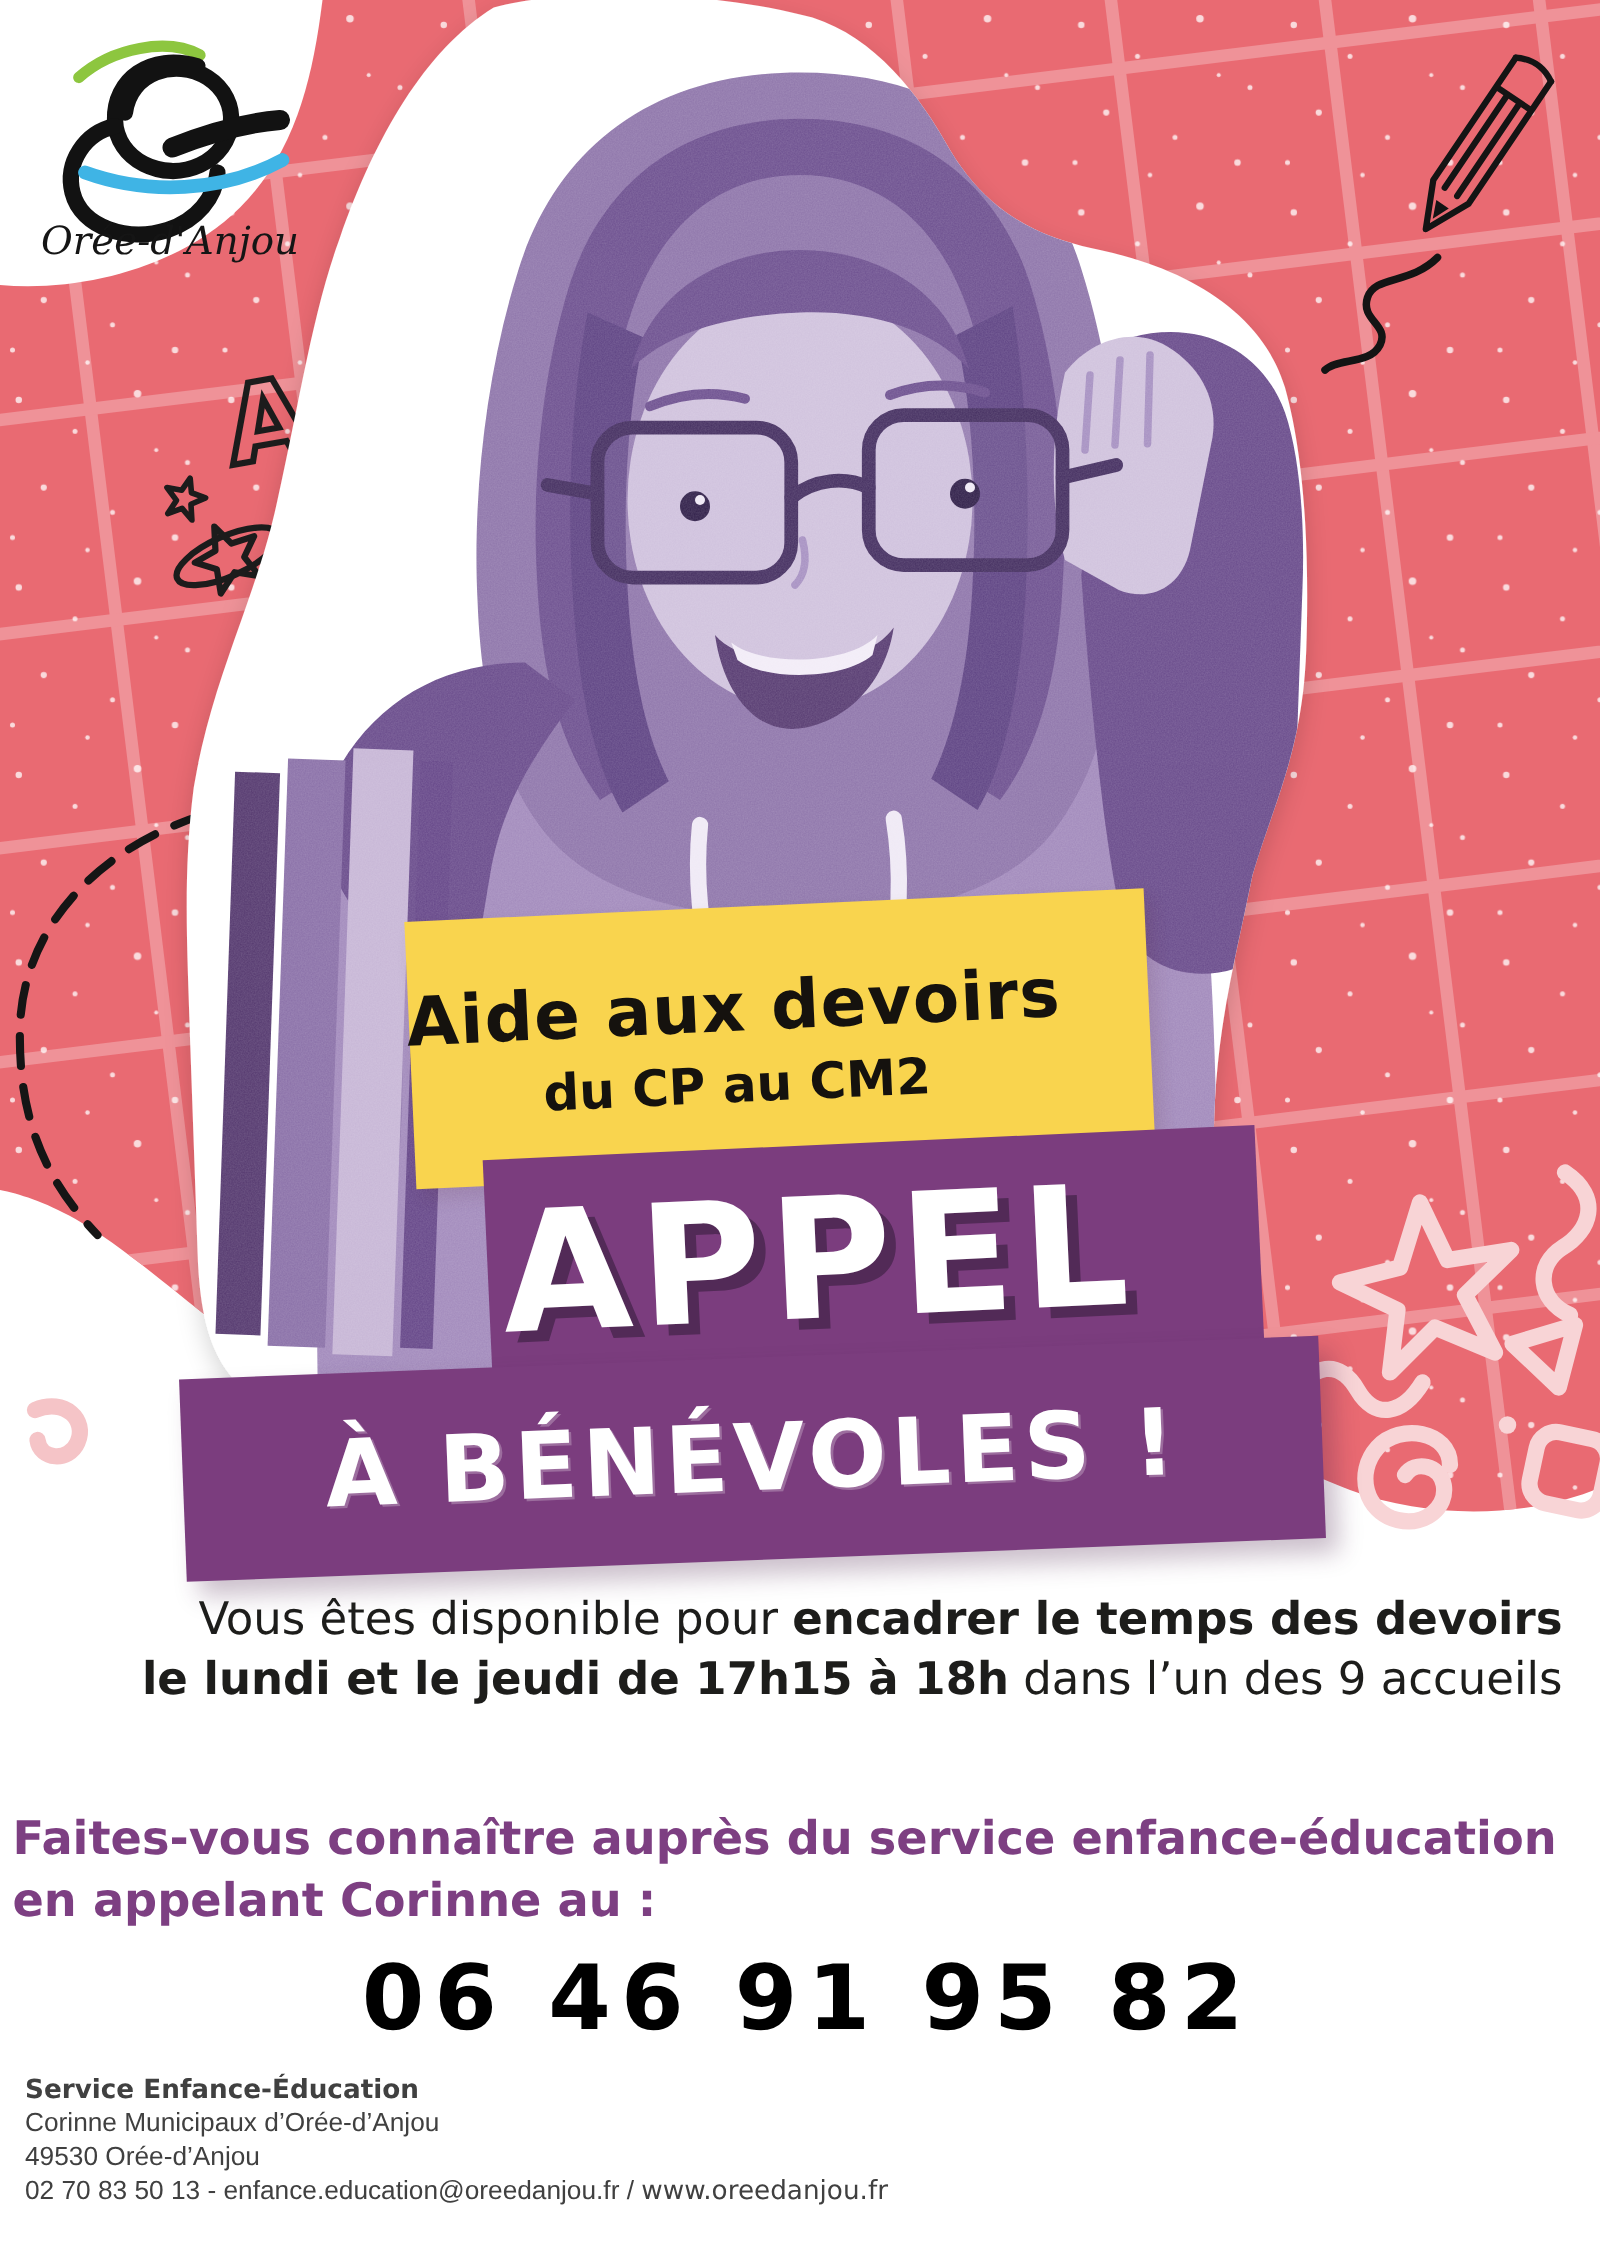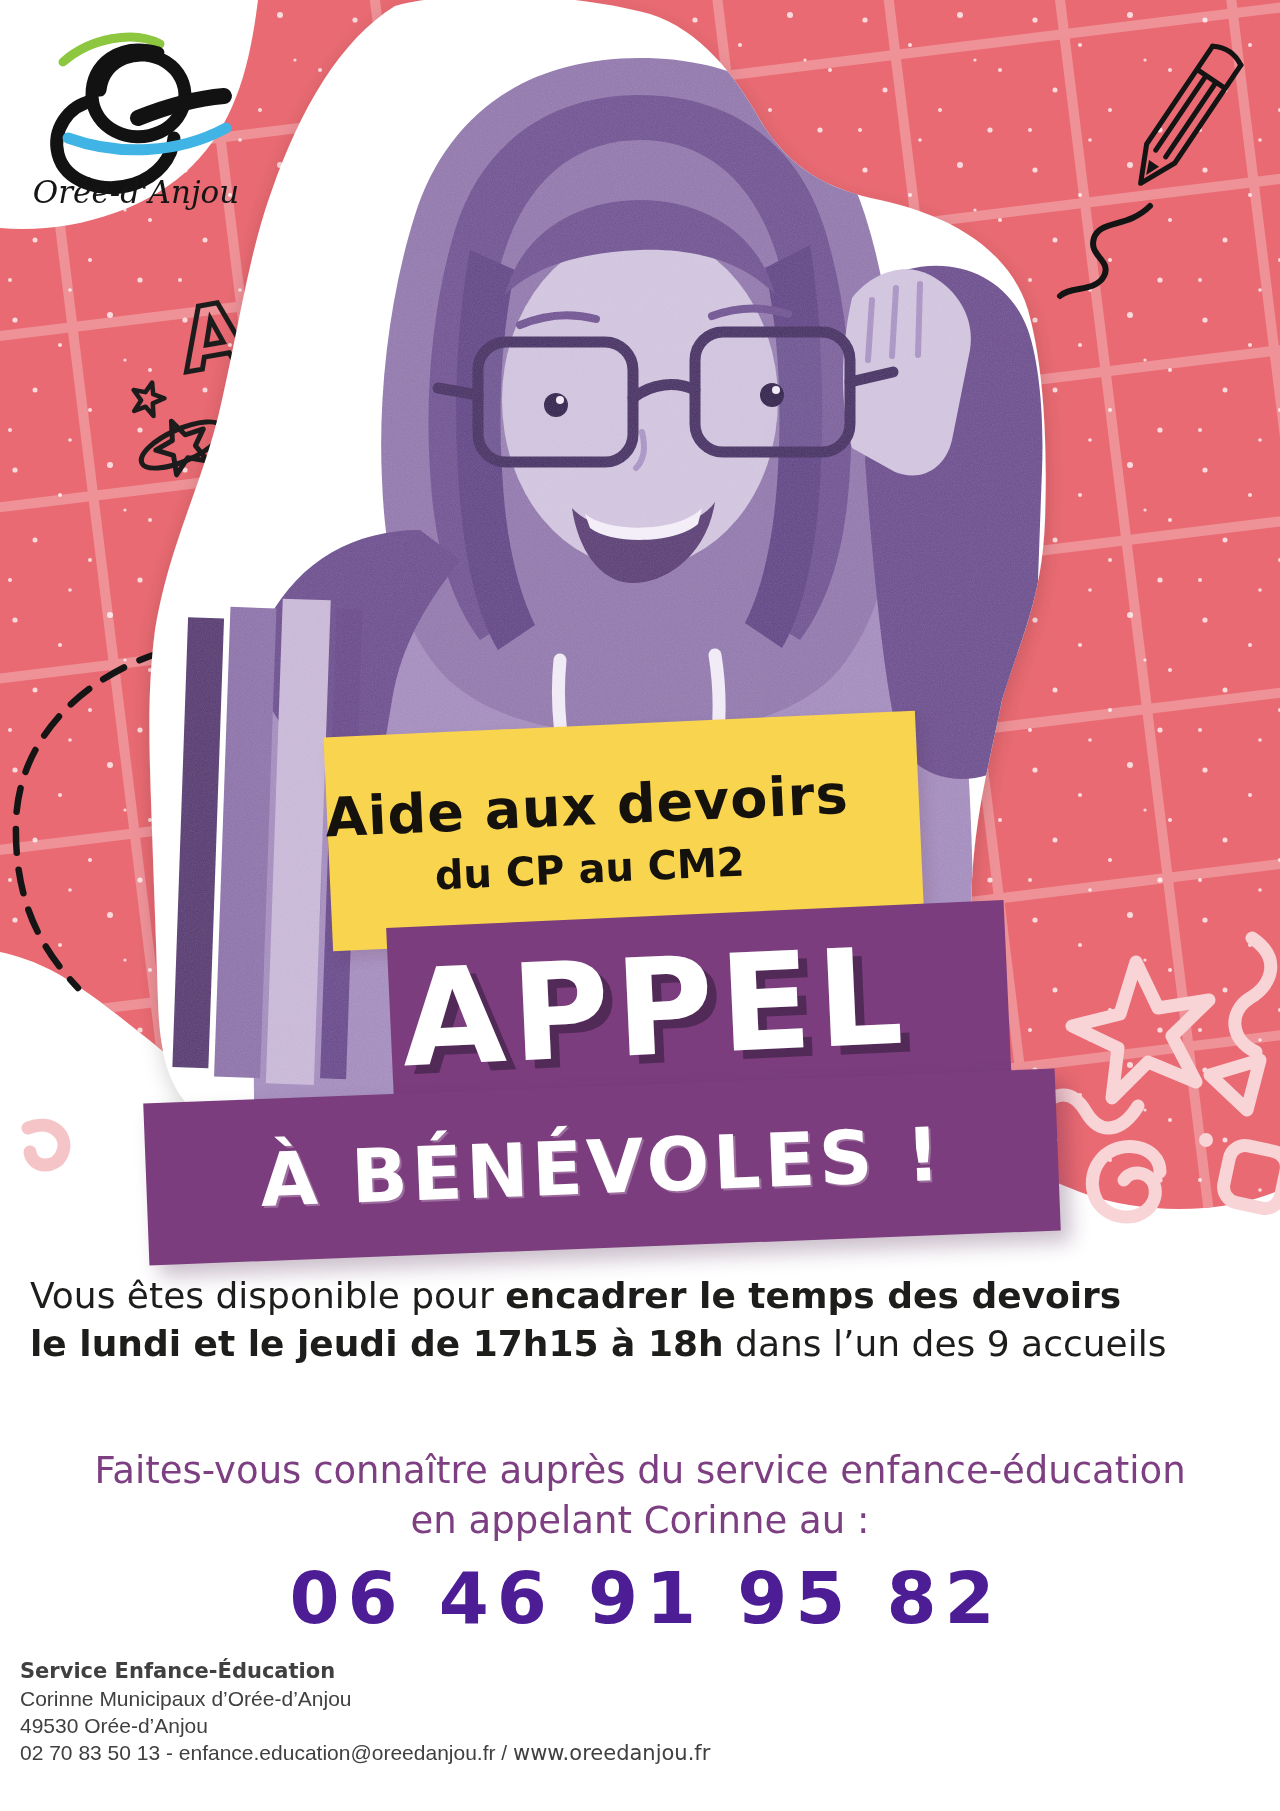--- a/index.html
+++ b/index.html
@@ -44,34 +44,34 @@
     box-shadow:10px 12px 20px rgba(70,25,70,.28);
   }
   .benevoles-text {
     font-size:74px; font-weight:700; color:#ffffff; letter-spacing:4px;
     white-space:nowrap; text-shadow:2px 2px 0 rgba(255,255,255,.25);
   }
 
   
   .body-text {
     position:absolute; left:30px; right:30px; top:1272px;
-    text-align:left; color:#1d1d1b; font-size:36px; line-height:48px;
+    text-align:right; color:#1d1d1b; font-size:36px; line-height:48px;
   }
   .body-text strong { font-weight:700; }
 
   
   .cta {
     position:absolute; left:10px; right:10px; top:1446px;
-    text-align:center; color:#7d3f82; font-size:37px; font-weight:400; line-height:50px;
+    color:#7d3f82; font-size:37px; font-weight:700; line-height:50px;
   }
 
   
   .phone {
     position:absolute; left:12px; right:0; top:1556px;
-    text-align:center; color:#4c1d95; font-size:72px; font-weight:800;
+    text-align:center; color:#000000; font-size:72px; font-weight:800;
     letter-spacing:8px; white-space:nowrap;
   }
 
   
   .footer {
     position:absolute; left:20px; top:1658px; color:#404040;
     font-family:"Liberation Sans",sans-serif; font-size:21px; line-height:27px;
   }
   .footer .svc { font-family:"DejaVu Sans",sans-serif; font-weight:700; font-size:21px; }
   .footer .b  { font-weight:400; font-family:"DejaVu Sans",sans-serif; }

